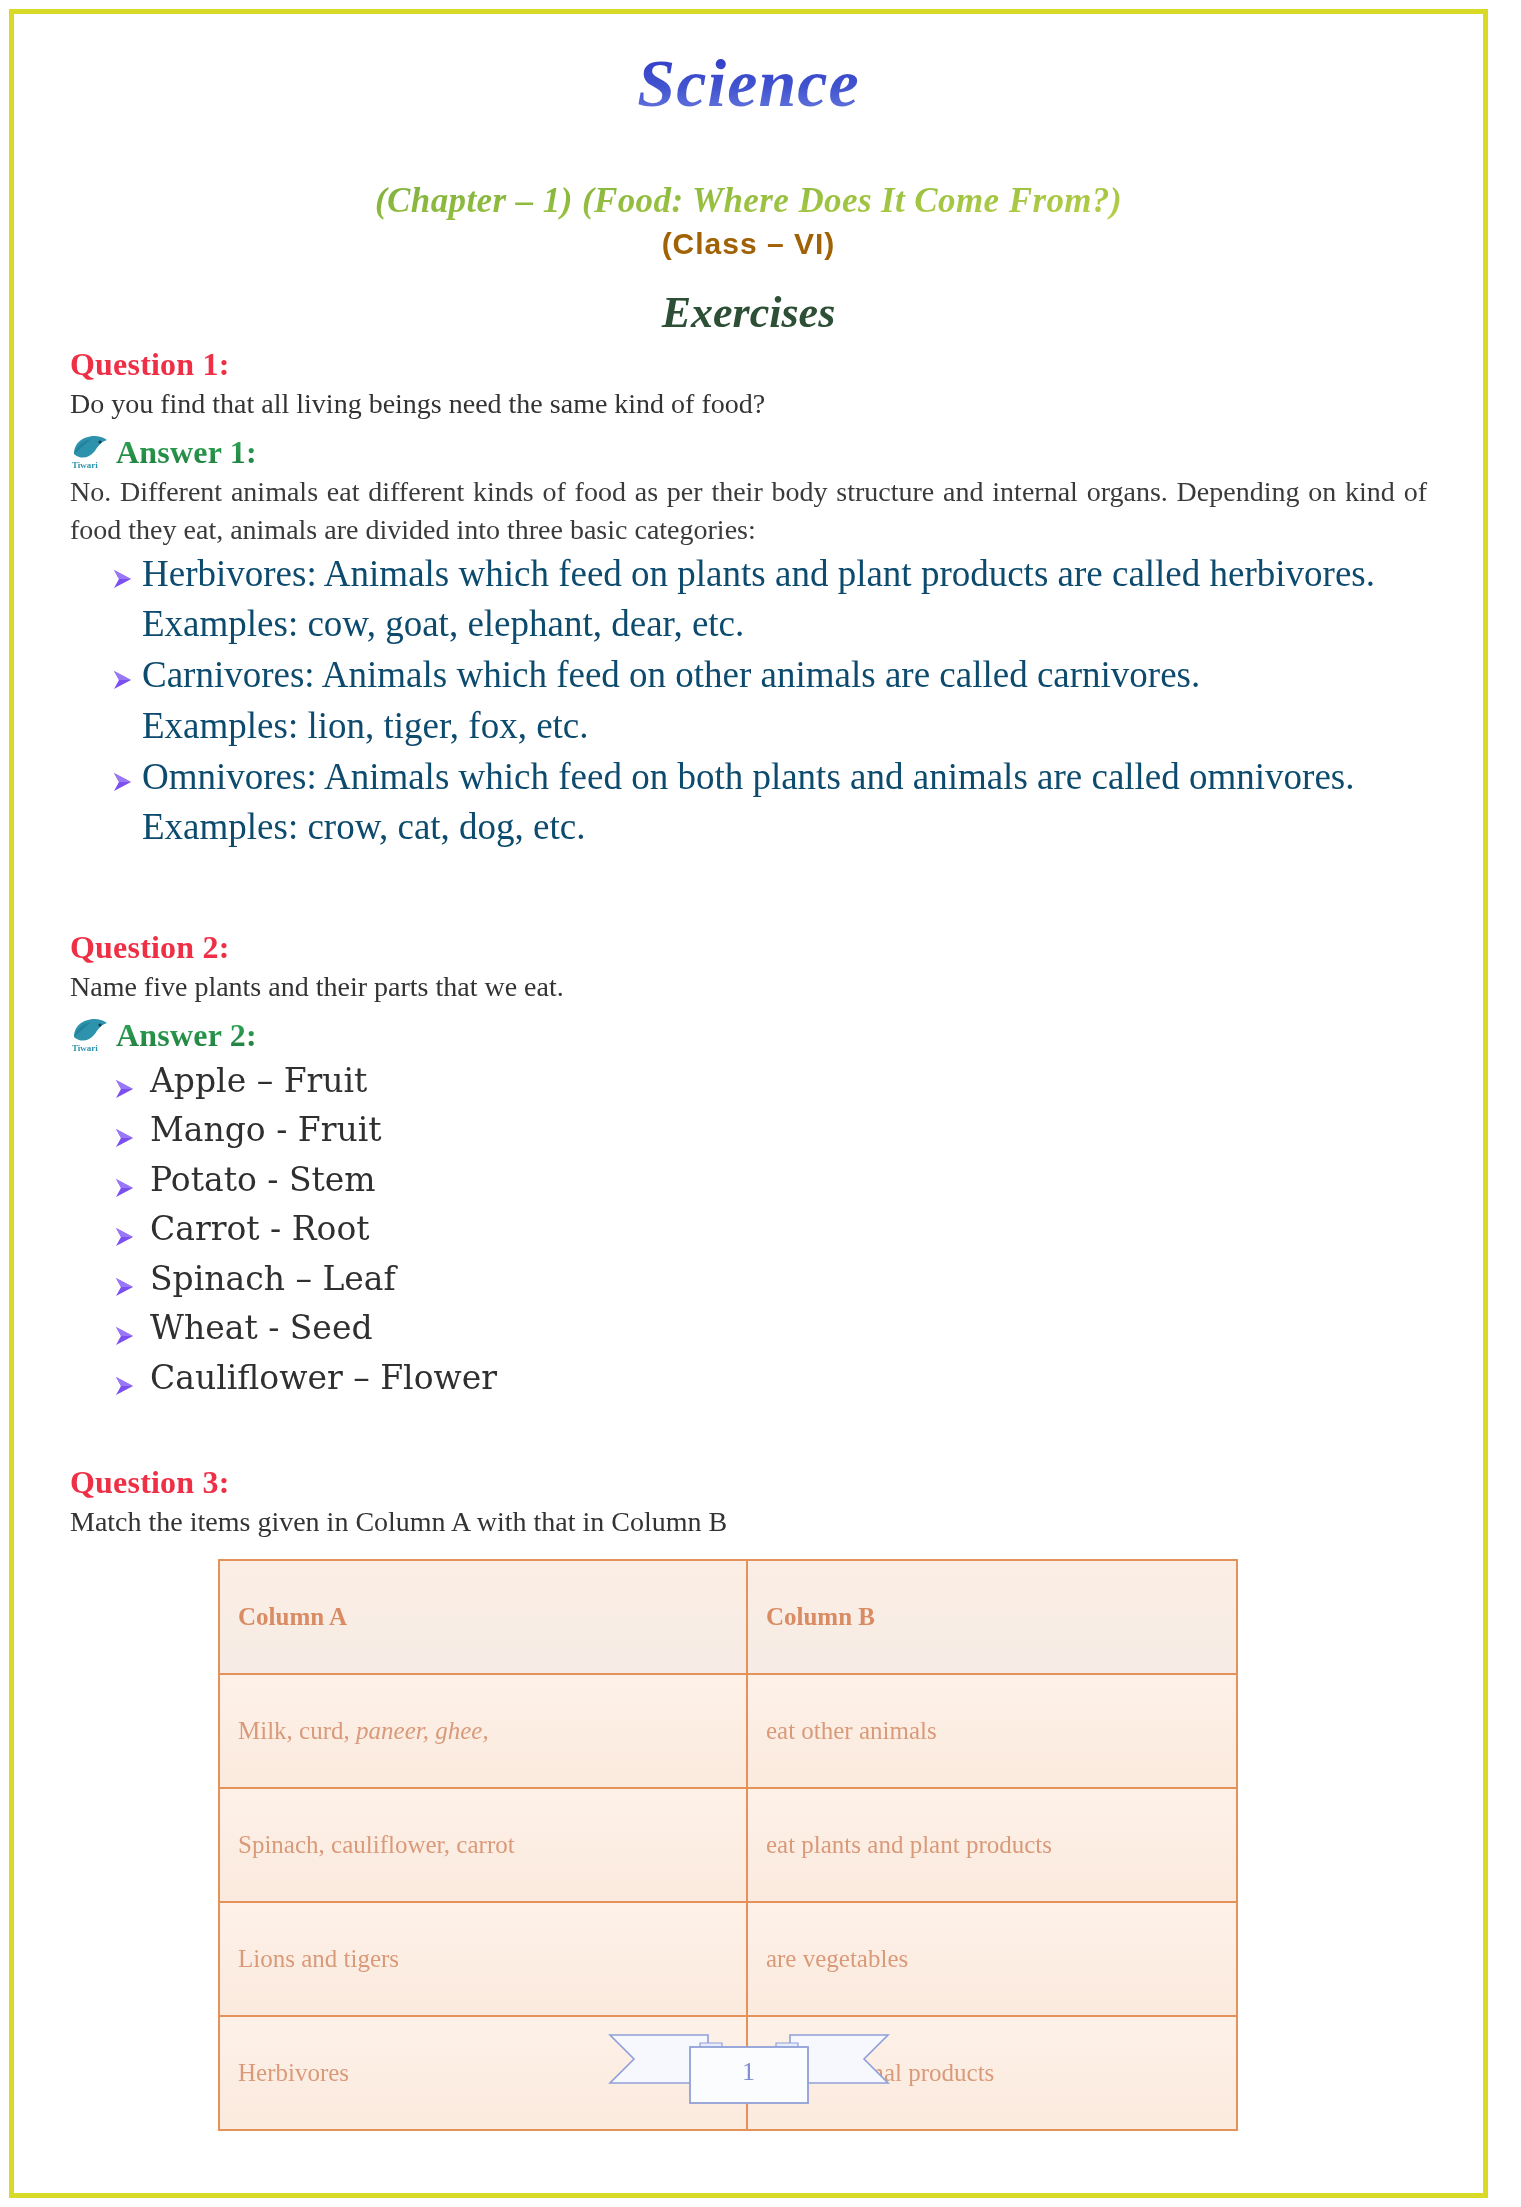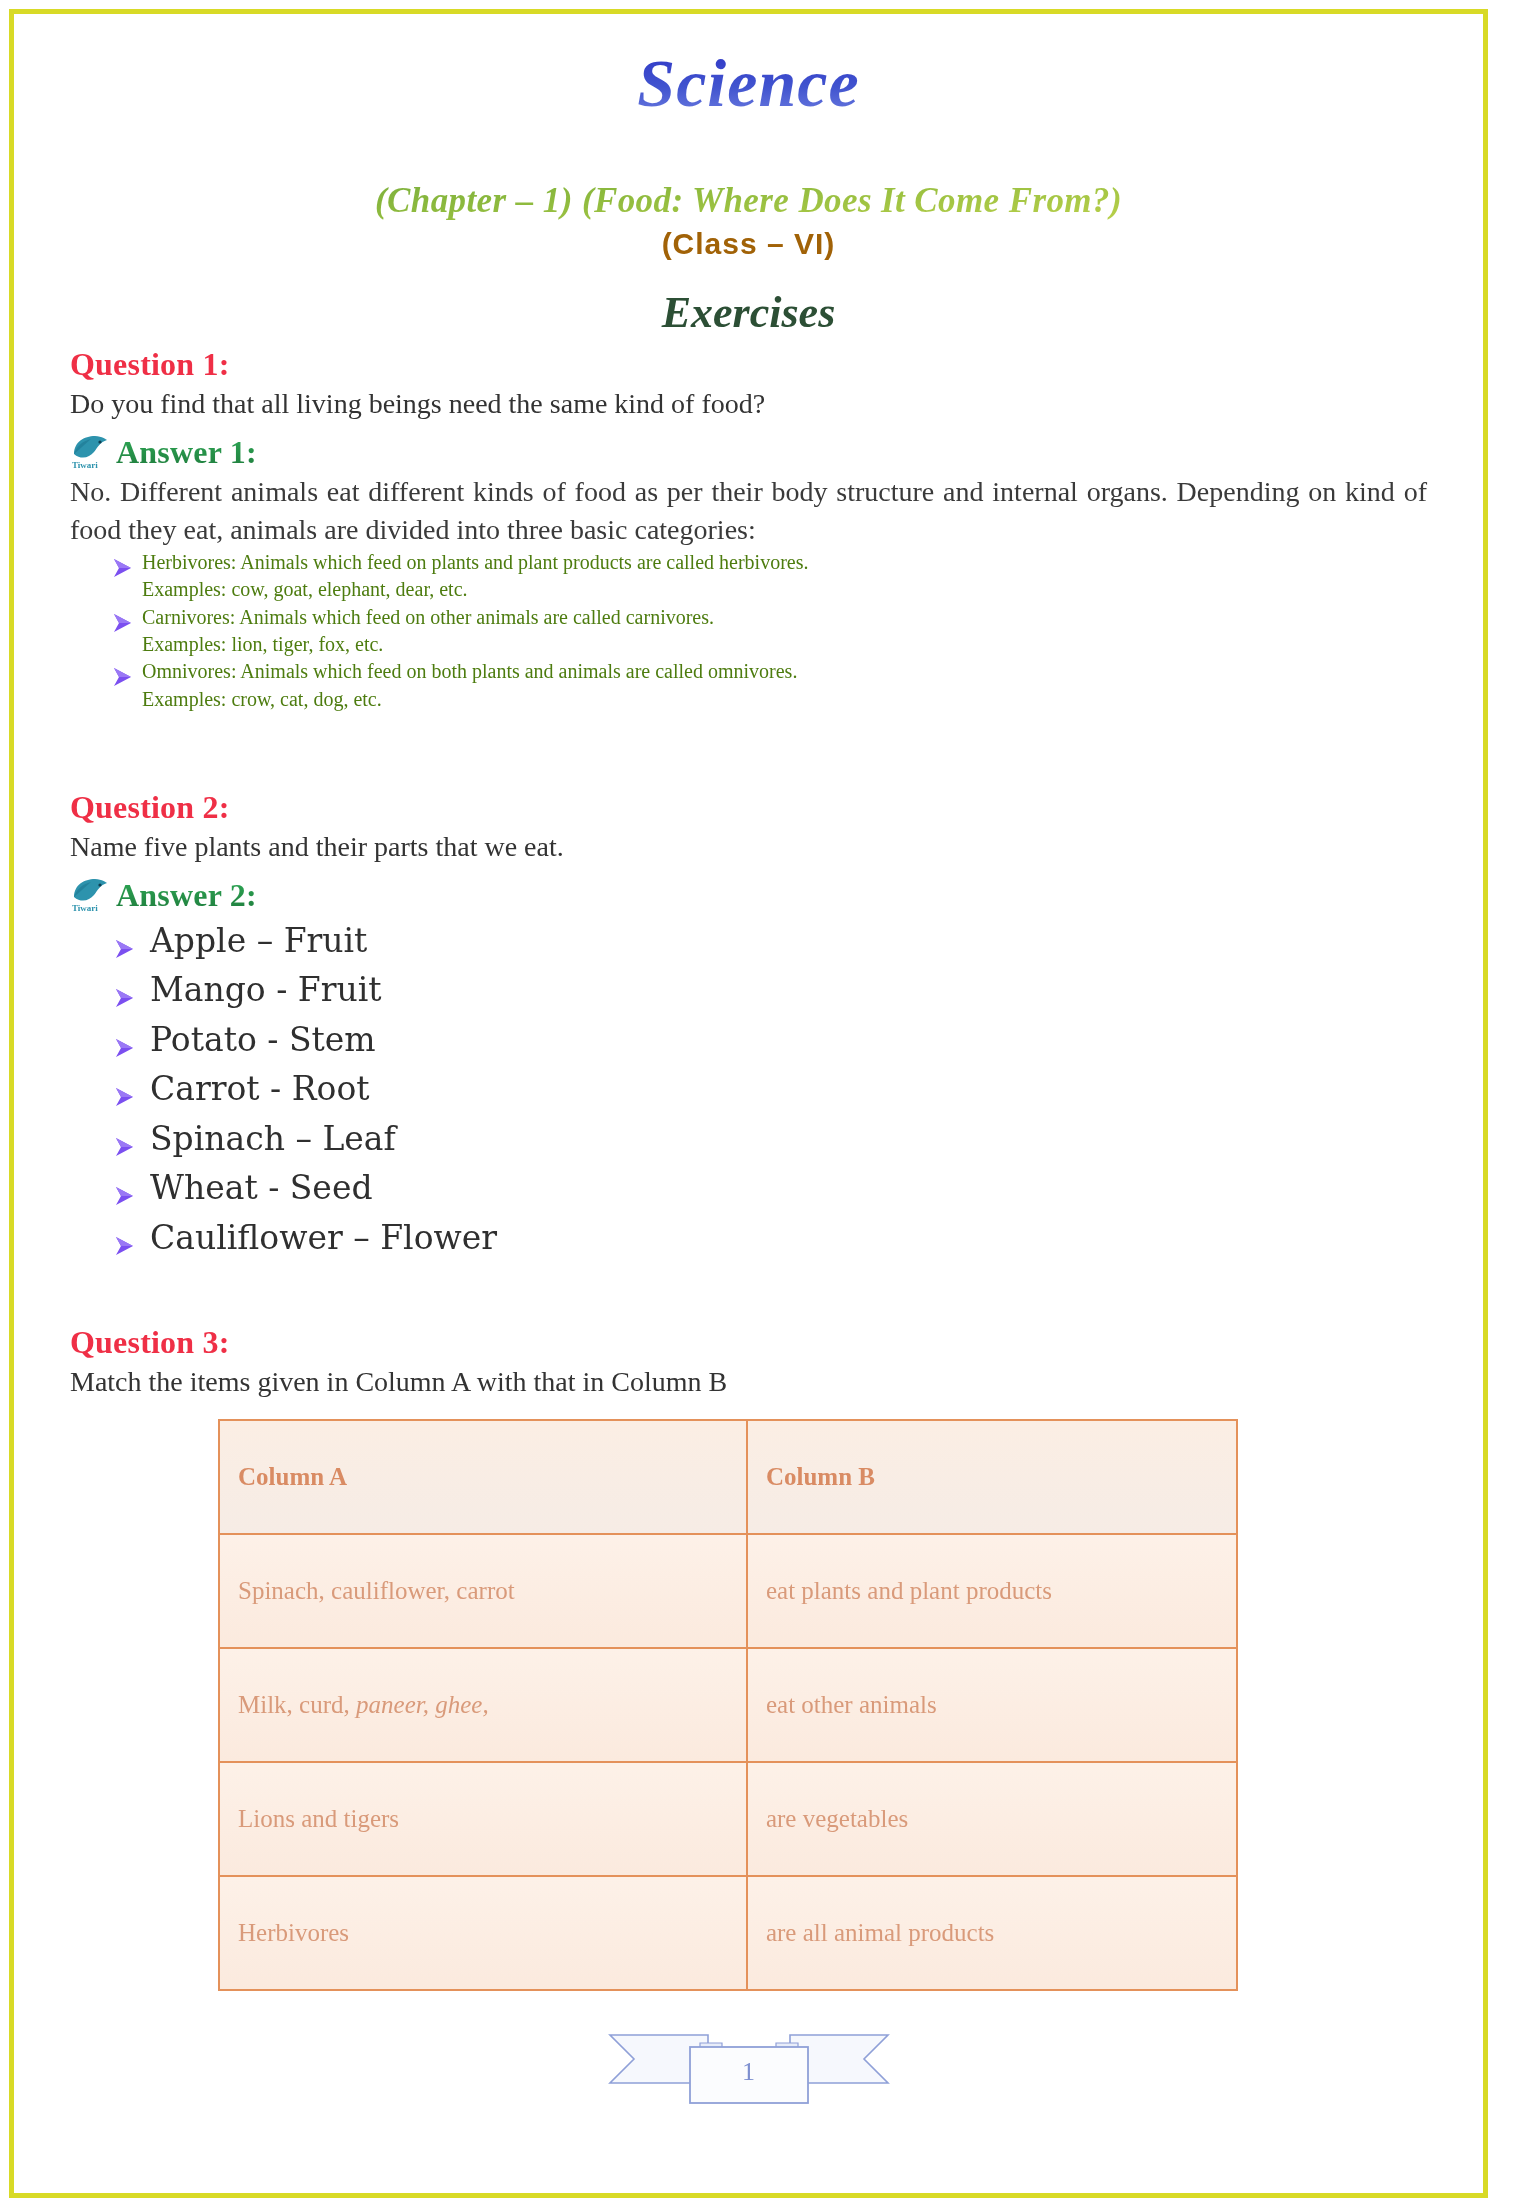--- a/index.html
+++ b/index.html
@@ -147,22 +147,22 @@
     text-align: justify;
     margin: 0;
   }
 
   
   .bullets { margin: 0; padding: 0; list-style: none; }
   .bullets > li {
     position: relative;
     padding-left: 72px;
     margin: 0 0 0 0;
-    font-size: 20px;
-    color: #4d7c0f;
+    font-size: 37px;
+    color: #0c4a6e;
     line-height: 1.37;
   }
   .bullets.justify > li > .lead { text-align: justify; }
   .arrow-icon {
     position: absolute;
     left: 40px;
     top: 6px;
     width: 26px;
     height: 26px;
   }
@@ -395,26 +395,26 @@
       <div class="match-table-wrap">
         <table class="match">
           <thead>
             <tr>
               <th class="col-a">Column A</th>
               <th class="col-b">Column B</th>
             </tr>
           </thead>
           <tbody>
             <tr>
+              <td class="col-a"><span>Milk, curd, </span><span class="ital">paneer, ghee,</span></td>
+              <td class="col-b">eat other animals</td>
+            </tr>
+            <tr>
               <td class="col-a"><span>Spinach, cauliflower, carrot</span><span class="ital"></span></td>
               <td class="col-b">eat plants and plant products</td>
-            </tr>
-            <tr>
-              <td class="col-a"><span>Milk, curd, </span><span class="ital">paneer, ghee,</span></td>
-              <td class="col-b">eat other animals</td>
             </tr>
             <tr>
               <td class="col-a"><span>Lions and tigers</span><span class="ital"></span></td>
               <td class="col-b">are vegetables</td>
             </tr>
             <tr>
               <td class="col-a"><span>Herbivores</span><span class="ital"></span></td>
               <td class="col-b">are all animal products</td>
             </tr>
           </tbody>

